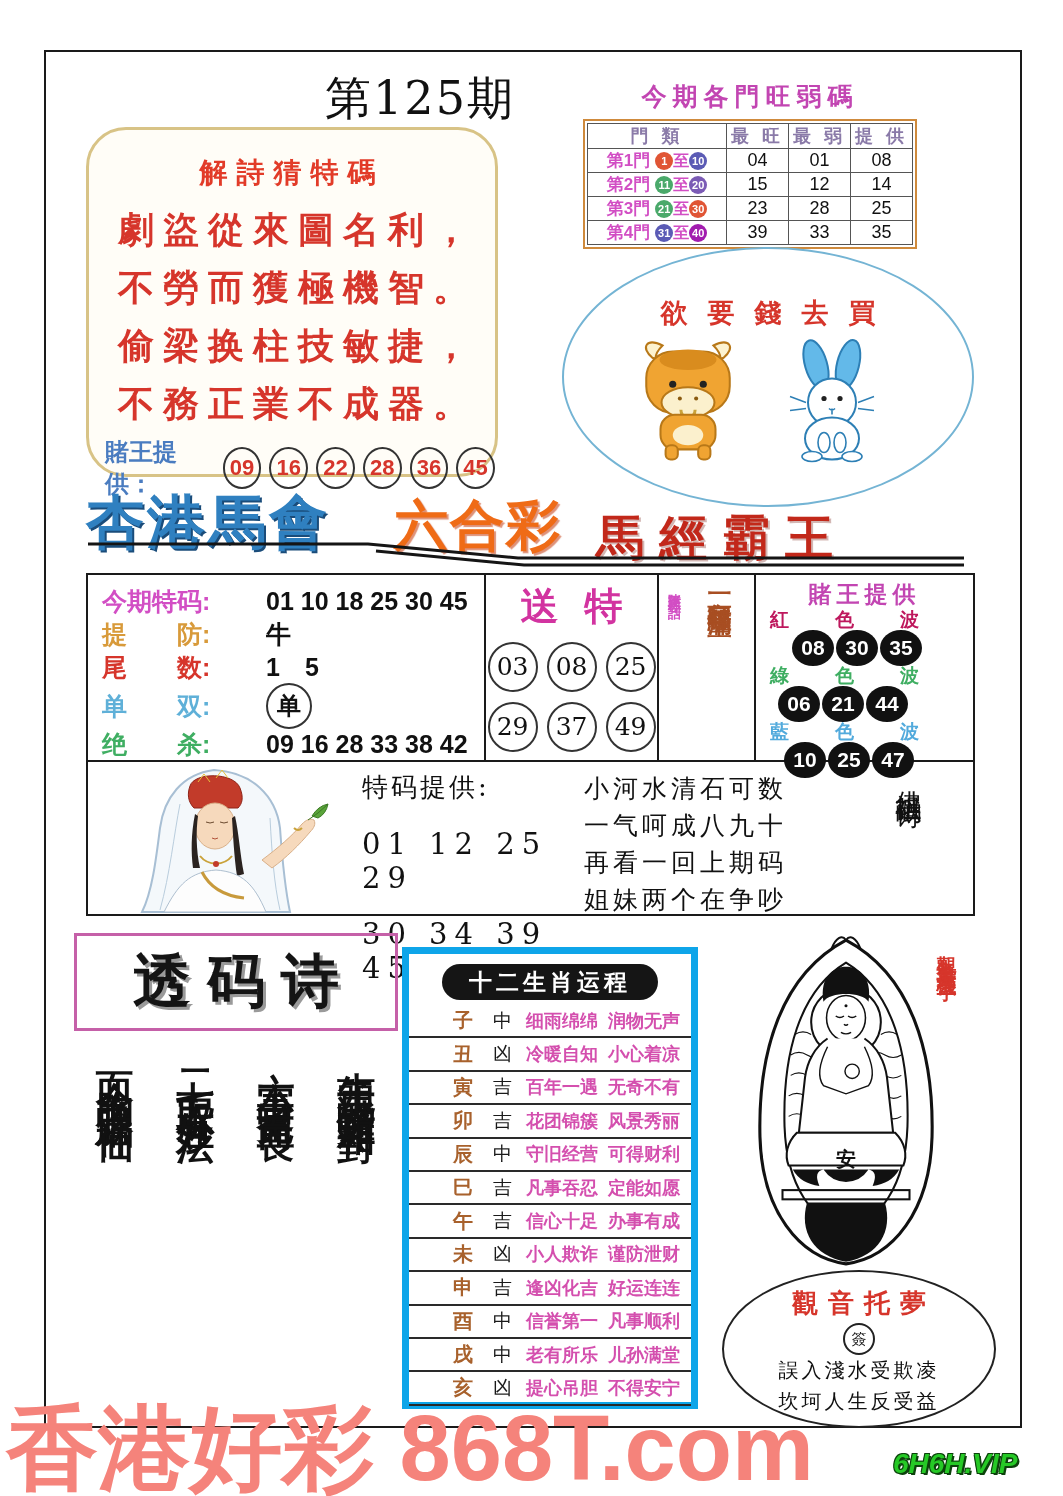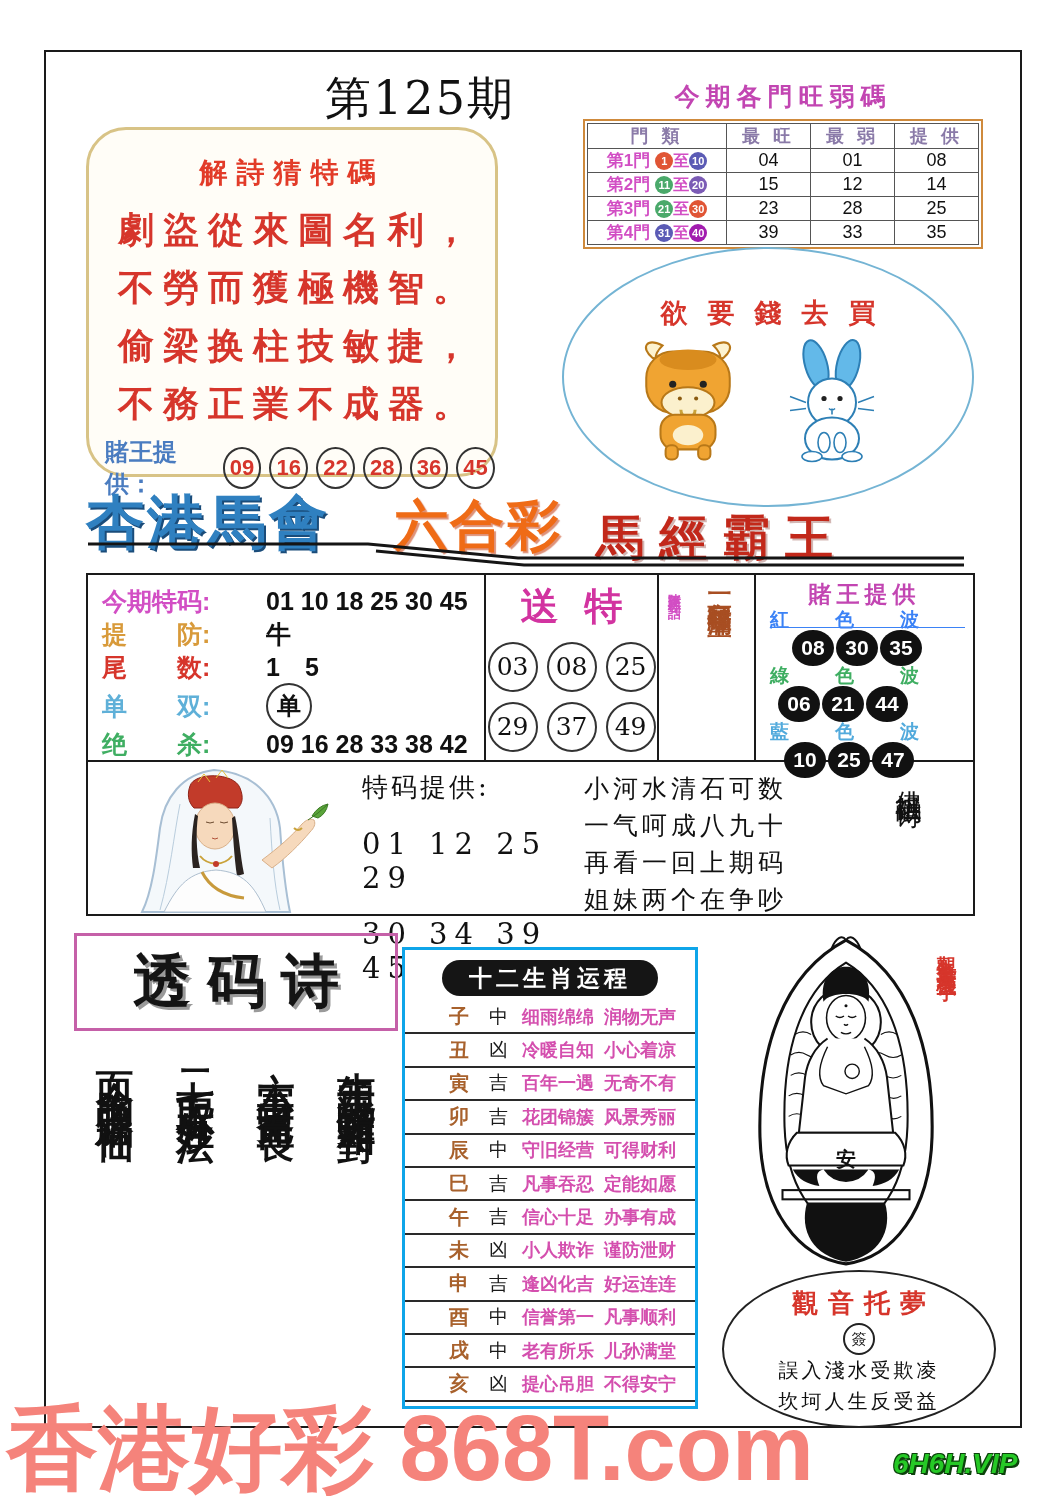--- a/index.html
+++ b/index.html
@@ -19,21 +19,21 @@
   
   .riddle-box{left:86px;top:127px;width:406px;height:344px;border:3px solid #d8c386;border-radius:40px;background:#fffdf7;}
   .riddle-title{margin-top:24px;text-align:center;font-size:28px;font-weight:bold;letter-spacing:9px;color:#e23b28;}
   .riddle-lines{margin-top:8px;text-align:center;font-size:36px;font-weight:bold;color:#d6352b;letter-spacing:9px;line-height:58px;padding-left:12px;}
   .riddle-provider{display:flex;align-items:center;margin:4px 0 0 16px;}
   .riddle-provider .lbl{font-size:24px;font-weight:bold;color:#4a7cc0;}
   .lucky-circle{display:inline-block;width:38px;height:38px;border:2px solid #333;border-radius:50%;
     color:#d6352b;font-size:22px;font-weight:bold;line-height:38px;text-align:center;margin-left:8px;}
 
   
-  .strength{left:583px;top:80px;width:400px;}
+  .strength{left:583px;top:80px;width:334px;}
   .strength-title{text-align:center;font-size:25px;font-weight:bold;letter-spacing:6px;color:#c245b2;}
   .stbl-wrap{margin-top:6px;border:2px solid #cf8a3c;padding:2px;background:#fff;}
   table.stbl{border-collapse:collapse;width:100%;border:1px solid #555;}
   table.stbl th,table.stbl td{border:1px solid #555;height:20px;text-align:center;font-size:18px;padding:0;}
   table.stbl th{color:#8a7aa8;font-weight:bold;letter-spacing:4px;}
   td.gatecell{text-align:left;padding-left:3px;white-space:nowrap;}
   .gate{color:#d24ec4;font-weight:bold;font-size:17px;}
   .zhi{color:#d24ec4;font-weight:bold;font-size:16px;}
   .ball{display:inline-block;width:18px;height:18px;border-radius:50%;color:#fff;font-size:11px;
     font-weight:bold;line-height:18px;text-align:center;vertical-align:1px;}
@@ -92,21 +92,21 @@
   .fozu-title{writing-mode:vertical-rl;font-size:26px;letter-spacing:3px;margin-top:8px;}
 
   
   .toucode-box{left:74px;top:933px;width:318px;height:92px;border:3px solid #c560a8;display:flex;align-items:center;justify-content:center;}
   .toucode-title{font-size:58px;font-weight:bold;letter-spacing:16px;text-indent:16px;color:#141414;
     text-shadow:3px 3px 0 #9a9a9a;}
   .toucode-poem{left:74px;top:1042px;width:322px;height:366px;display:flex;flex-direction:row-reverse;justify-content:space-around;}
   .toucode-col{writing-mode:vertical-rl;font-size:38px;font-weight:bold;letter-spacing:9px;}
 
   
-  .zodiac-box{left:402px;top:947px;width:296px;height:462px;border:3px solid #0ea5e9;box-sizing:border-box;background:#fff;}
+  .zodiac-box{left:402px;top:947px;width:296px;height:462px;border:7px solid #0ea5e9;box-sizing:border-box;background:#fff;}
   .zodiac-title{margin:10px auto 0 auto;width:216px;height:36px;background:#151515;border-radius:18px;
     color:#fff;font-size:23px;font-weight:bold;letter-spacing:4px;text-align:center;line-height:36px;}
   .zodiac-rows{margin-top:5px;}
   .zodiac-row{display:flex;align-items:center;height:31.4px;border-bottom:2px solid #2a2a2a;padding-left:44px;}
   .zbranch{font-size:20px;font-weight:bold;color:#a8612c;}
   .zluck{font-size:19px;color:#1a1a1a;margin-left:20px;}
   .ztext{font-size:18px;font-weight:bold;color:#d44fae;margin-left:14px;white-space:pre;}
 
   
   .buddha-wrap{left:712px;top:932px;width:268px;height:338px;}
@@ -280,21 +280,21 @@
         <span class="songte-num">37</span>
         <span class="songte-num">49</span>
       </div>
     </div>
     <div class="cell3">
       <div class="phrase-small">賭王送你一句話</div>
       <div class="phrase-big serif">一字行頭紅滿堂</div>
     </div>
     <div class="cell4">
       <div class="wave-title">賭王提供</div>
-      <div class="wave-label" style="color: #3b82f6; text-decoration: underline;">紅色波</div>
+      <div class="wave-label" style="color: #be185d;">紅色波</div>
       <div class="wave-balls ind1">
         <span class="wave-ball">08</span>
         <span class="wave-ball">30</span>
         <span class="wave-ball">35</span>
       </div>
       <div class="wave-label" style="color: rgb(63, 174, 98);">綠色波</div>
       <div class="wave-balls ind2">
         <span class="wave-ball">06</span>
         <span class="wave-ball">21</span>
         <span class="wave-ball">44</span>

